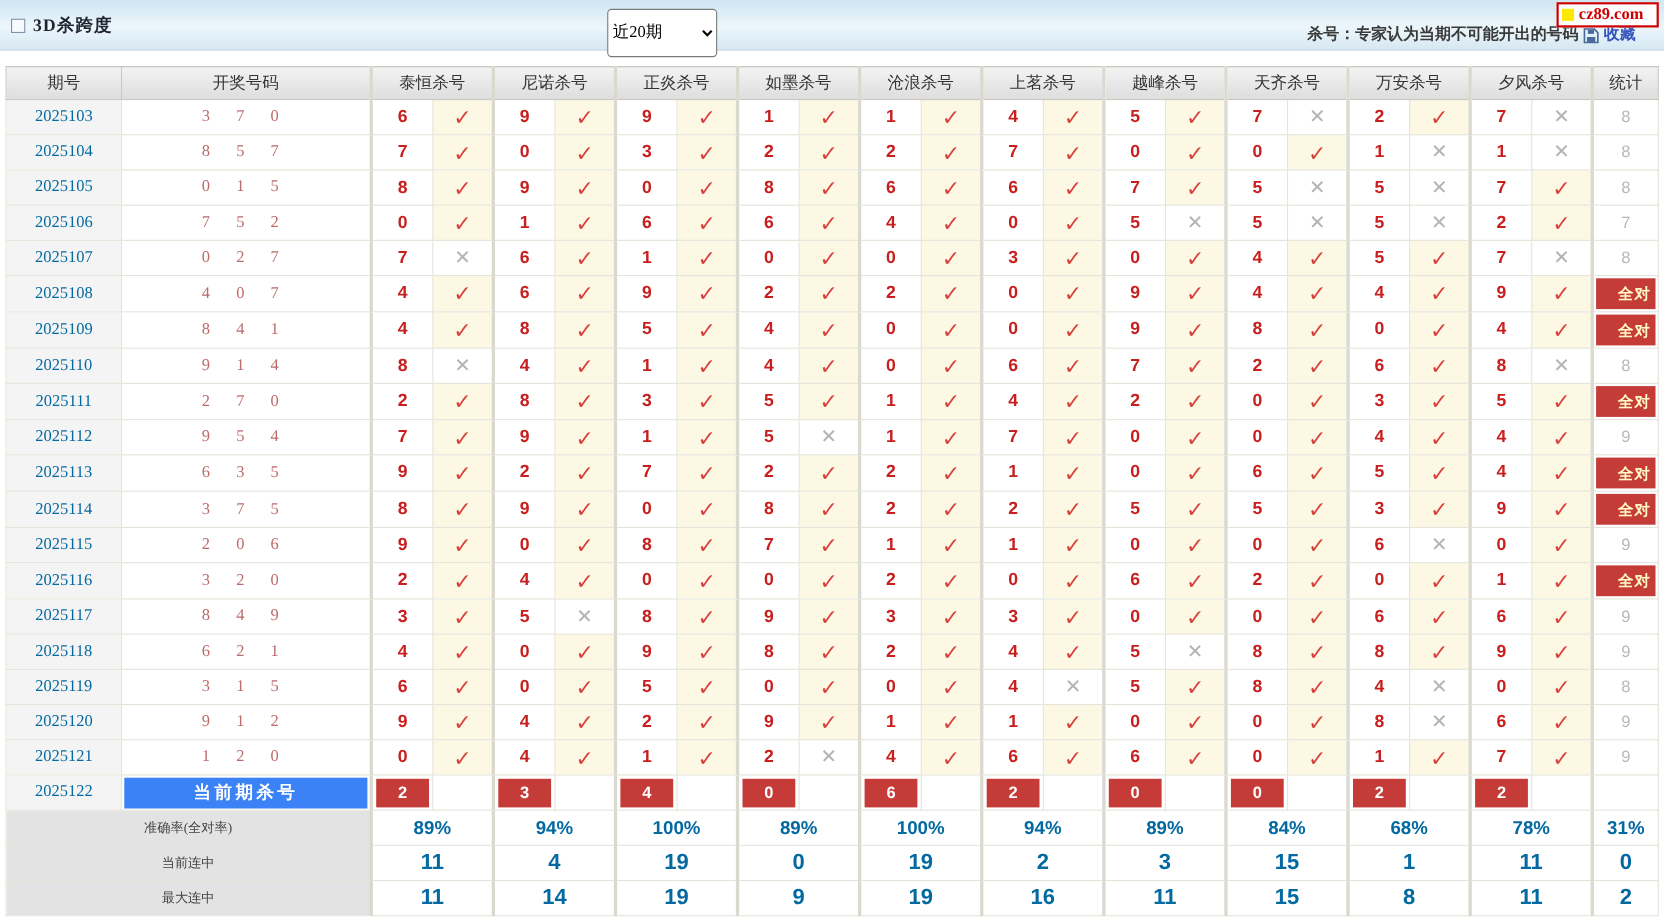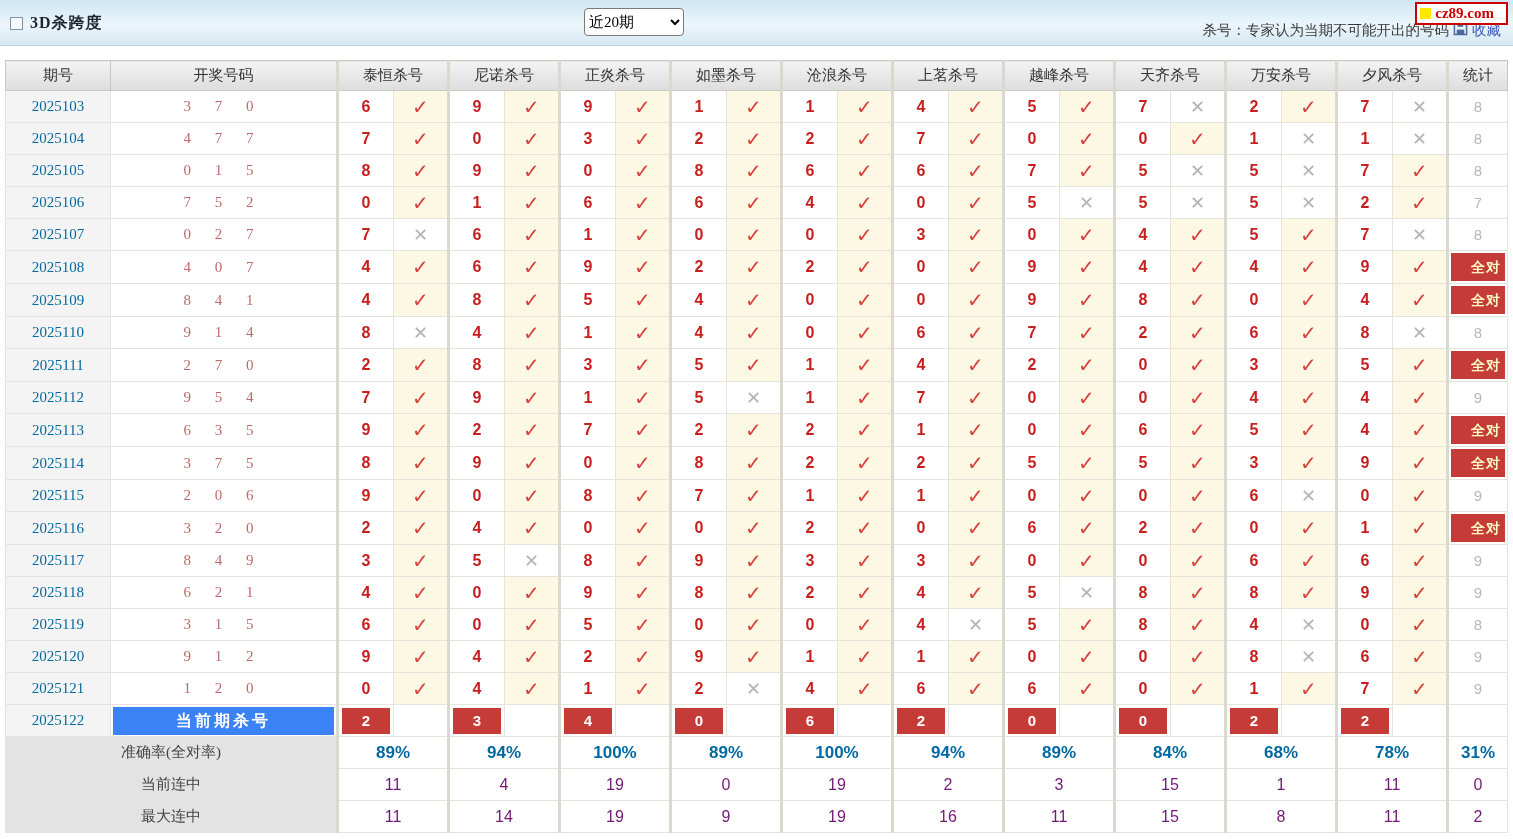--- a/index.html
+++ b/index.html
@@ -19,29 +19,29 @@
     position: absolute; left: 10px; top: 13px;
     display: flex; align-items: center; gap: 7px;
   }
   .cbx {
     width: 13px; height: 13px;
     border: 1px solid #7d93ad; background: #f6fafd;
     display: inline-block;
   }
   .page-title { font-weight: bold; font-size: 16px; color: #1f2430; letter-spacing: 1px; }
   .range-select {
-    position: absolute; left: 584px; top: 8px;
-    height: 28px; width: 100px; font-size: 15px;
+    position: absolute; left: 552px; top: 8px;
+    height: 44px; width: 100px; font-size: 15px;
     font-family: "Liberation Serif", serif;
     border: 1px solid #7a7a7a; border-radius: 4px; background: #fff;
   }
   .legend-wrap {
-    position: absolute; right: 12px; top: 21px;
-    display: flex; align-items: flex-start; gap: 4px;
-    font-size: 14.5px; color: #3a3a3a;
+    position: absolute; right: 26px; top: 21px;
+    display: flex; align-items: flex-end; gap: 4px;
+    font-size: 14.5px; color: #3a3a3a; font-weight: bold;
   }
   .fav-link { color: #3355bb; text-decoration: none; font-size: 14.5px; cursor: pointer; }
   .disk-icon { width: 15px; height: 15px; display: inline-block; }
   .logo-box {
     position: absolute; right: 5px; top: 2px; z-index: 3;
     display: flex; align-items: center; gap: 4px;
     background: #fff; border: 2px solid #cc0000; padding: 1px 12px 1px 3px;
   }
   .logo-sq { width: 11px; height: 11px; background: #ffe800; display: inline-block; }
   .logo-text { color: #cc0000; font-weight: bold; font-size: 15px; font-family: "Liberation Serif", serif; }
@@ -74,23 +74,23 @@
   }
   .red-block {
     margin: 2px 3px; background: #c43b38; color: #fff;
     font-weight: bold; font-size: 15px; line-height: 26px;
     font-family: "Liberation Sans", sans-serif;
   }
   .red-label {
     margin: 1px 2px; background: #3b82f6; color: #fff;
     font-weight: bold; font-size: 16px; line-height: 28px; letter-spacing: 3px;
   }
-  td.sum-label { background: #e3e3e3; color: #444; font-size: 15px; }
+  td.sum-label { background: #e3e3e3; color: #444; font-size: 12px; }
   tr.sum-red  td.sum-val { color: #0369a1; font-weight: bold; font-size: 17px; font-family: "Liberation Sans", sans-serif; }
-  tr.sum-blue td.sum-val { color: #701a75; font-weight: normal; font-size: 16px; font-family: "Liberation Sans", sans-serif; }
+  tr.sum-blue td.sum-val { color: #0369a1; font-weight: bold; font-size: 20px; font-family: "Liberation Sans", sans-serif; }
 </style>
 </head>
 <body>
 
 <div class="top-band">
   <div class="title-wrap">
     <span class="cbx"></span>
     <span class="page-title">3D杀跨度</span>
   </div>
 
@@ -178,21 +178,21 @@
         <td class="num group-start">7</td>
         <td class="mark miss">✕</td>
         <td class="num group-start">2</td>
         <td class="mark hit">✓</td>
         <td class="num group-start">7</td>
         <td class="mark miss">✕</td>
         <td class="stat group-start">8</td>
       </tr>
       <tr>
         <td class="period">2025104</td>
-        <td class="draw">4 7 7</td>
+        <td class="draw">8 5 7</td>
         <td class="num group-start">7</td>
         <td class="mark hit">✓</td>
         <td class="num group-start">0</td>
         <td class="mark hit">✓</td>
         <td class="num group-start">3</td>
         <td class="mark hit">✓</td>
         <td class="num group-start">2</td>
         <td class="mark hit">✓</td>
         <td class="num group-start">2</td>
         <td class="mark hit">✓</td>

